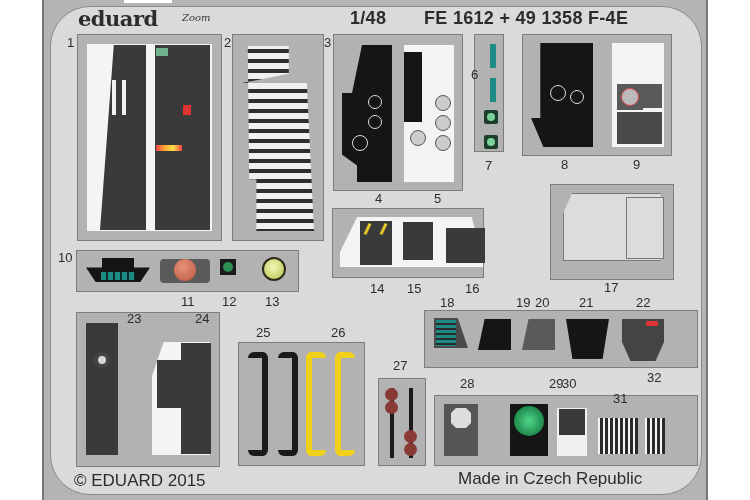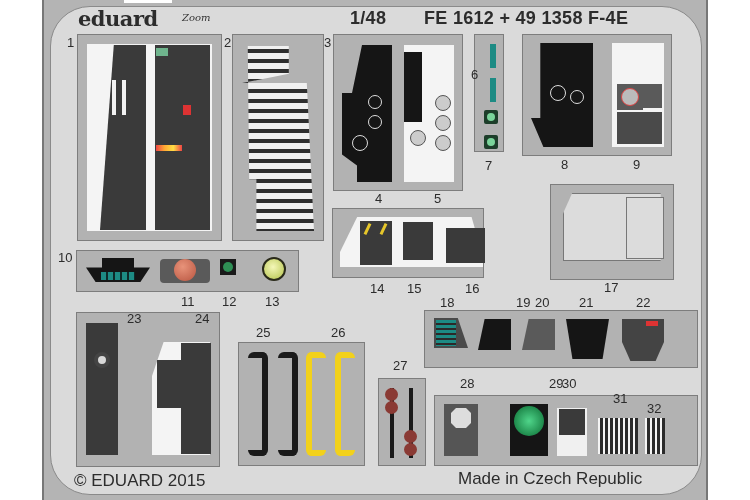--- a/index.html
+++ b/index.html
@@ -164,16 +164,16 @@
 <div class="panel-black" style="left:510px; top:404px; width:38px; height:52px;"></div>
 <div class="abs" style="left:514px; top:406px; width:30px; height:30px; background:radial-gradient(circle, #4fd58a, #1f8a4c 70%, #0a3a20); border-radius:50%;"></div>
 <div class="abs" style="left:557px; top:408px; width:30px; height:48px; background:#f0f0f0;"></div>
 <div class="panel-dark" style="left:559px; top:409px; width:26px; height:26px;"></div>
 <div class="abs" style="left:598px; top:418px; width:40px; height:36px; background:repeating-linear-gradient(90deg,#f4f4f4 0,#f4f4f4 2px,#2a2a2a 2px,#2a2a2a 5px);"></div>
 <div class="abs" style="left:645px; top:418px; width:20px; height:36px; background:repeating-linear-gradient(90deg,#f4f4f4 0,#f4f4f4 2px,#2a2a2a 2px,#2a2a2a 5px);"></div>
 <div class="num" style="left:460px; top:376px;">28</div>
 <div class="num" style="left:518px; top:376px;margin-left:31px;">29</div>
 <div class="num" style="left:562px; top:376px;">30</div>
 <div class="num" style="left:613px; top:391px;">31</div>
-<div class="num" style="left:647px; top:401px;">32</div>
+<div class="num" style="left:647px; top:370px;">32</div>
 
 <div class="foot" style="left:74px; top:471px;">© EDUARD 2015</div>
 <div class="foot" style="left:458px; top:469px;">Made in Czech Republic</div>
 
 </body></html>

